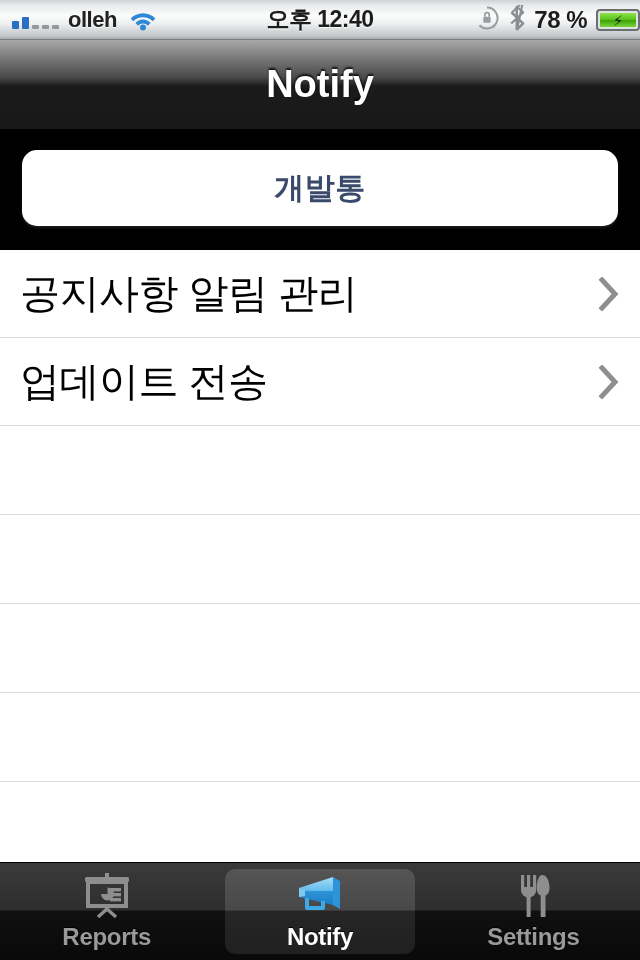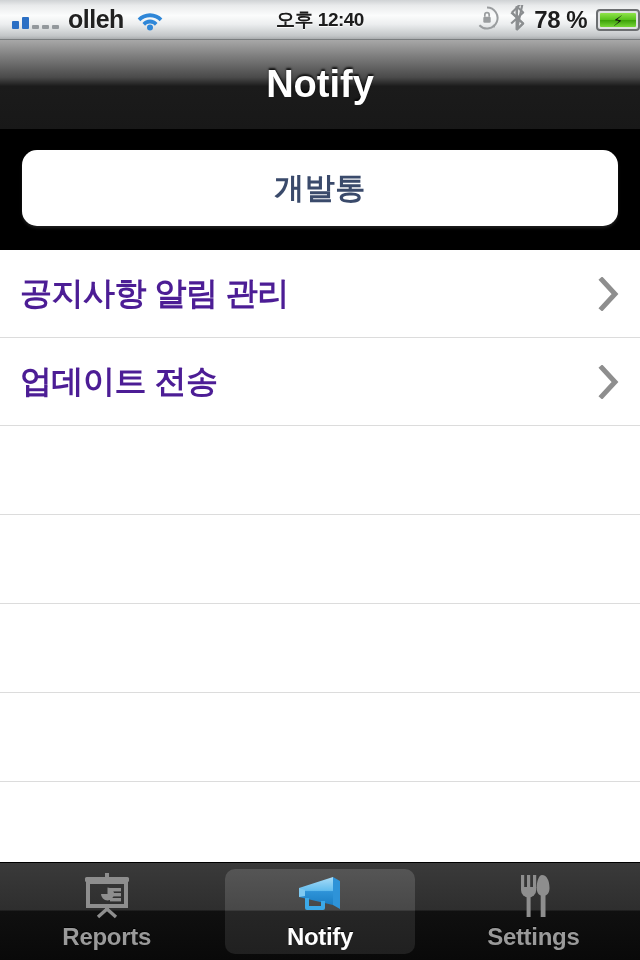--- a/index.html
+++ b/index.html
@@ -13,35 +13,35 @@
 
   
   .statusbar{
     position:absolute; left:0; top:0; width:640px; height:40px;
     background:linear-gradient(to bottom,#cfd2d4 0%,#e9ebec 14%,#fbfcfc 40%,#eceeef 62%,#c3c6c8 92%,#a9acae 100%);
     display:flex; align-items:center;
     border-bottom:1px solid #7a7d7f;
   }
   .sb-left{ display:flex; align-items:center; padding-left:12px; flex:1; }
   .sb-center{ position:absolute; left:0; right:0; text-align:center;
-              font-size:19px; font-weight:bold; color:#1d1d1d; letter-spacing:-0.5px;
+              font-size:23px; font-weight:bold; color:#1d1d1d; letter-spacing:-0.5px;
               text-shadow:0 1px 0 rgba(255,255,255,.85); }
   .sb-right{ display:flex; align-items:center; justify-content:flex-end; flex:1; gap:9px; }
 
   .sigbars{ display:flex; align-items:flex-end; gap:3px; height:18px; }
   .sigbars i{ display:block; width:7px; border-radius:1px; }
   .sigbars i.on{ background:#2b6fc4; }
   .sigbars i.off{ background:#93989c; }
   .sigbars i:nth-child(1){ height:8px; }
   .sigbars i:nth-child(2){ height:12px; }
   .sigbars i:nth-child(3){ height:4px; }
   .sigbars i:nth-child(4){ height:4px; }
   .sigbars i:nth-child(5){ height:4px; }
 
-  .carrier{ font-size:25px; font-weight:bold; color:#212121; margin-left:9px; letter-spacing:-0.5px;
+  .carrier{ font-size:22px; font-weight:bold; color:#212121; margin-left:9px; letter-spacing:-0.5px;
             text-shadow:0 1px 0 rgba(255,255,255,.8); }
   .wifi{ margin-left:12px; width:28px; height:22px; position:relative; }
 
   .pct{ font-size:24px; font-weight:bold; color:#1d1d1d; letter-spacing:-0.5px;
         text-shadow:0 1px 0 rgba(255,255,255,.8); }
   .battery{ position:relative; width:44px; height:22px; border:2px solid #6c6f71; border-radius:4px;
             background:#dfe1e2; padding:2px; }
   .battery::after{ content:""; position:absolute; right:-6px; top:6px; width:4px; height:8px;
                    background:#6c6f71; border-radius:0 2px 2px 0; }
   .batt-fill{ width:100%; height:100%; border-radius:1px;
@@ -69,21 +69,21 @@
   }
   .hdrbtn span{ font-size:30px; font-weight:bold; color:#3a4a6b; letter-spacing:0.5px; }
 
   
   .table{ position:absolute; left:0; top:250px; width:640px; height:612px; background:#fff; overflow:hidden; }
   .row{
     position:relative; height:88px; background:#fff;
     border-bottom:1px solid #dcdcdc;
     display:flex; align-items:center; padding:0 20px 0 20px;
   }
-  .row .label{ font-size:32px; font-weight:bold; color:#4c1d95; letter-spacing:-0.5px; flex:1; }
+  .row .label{ font-size:40px; font-weight:normal; color:#000000; letter-spacing:-0.5px; flex:1; }
   .chev{ width:22px; height:34px; flex:none; }
   .row.empty{ height:89px; }
 
   
   .tabbar{
     position:absolute; left:0; top:862px; width:640px; height:98px;
     background:linear-gradient(to bottom,#3a3a3a 0%,#2e2e2e 48%,#101010 50%,#090909 100%);
     border-top:1px solid #000;
     display:flex;
   }

